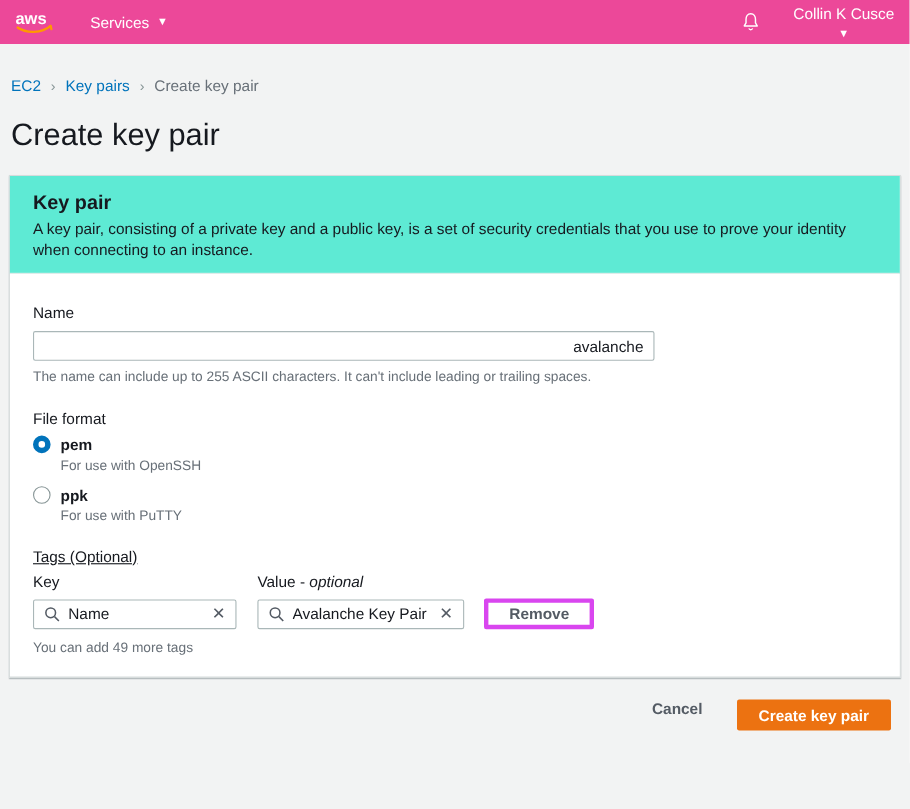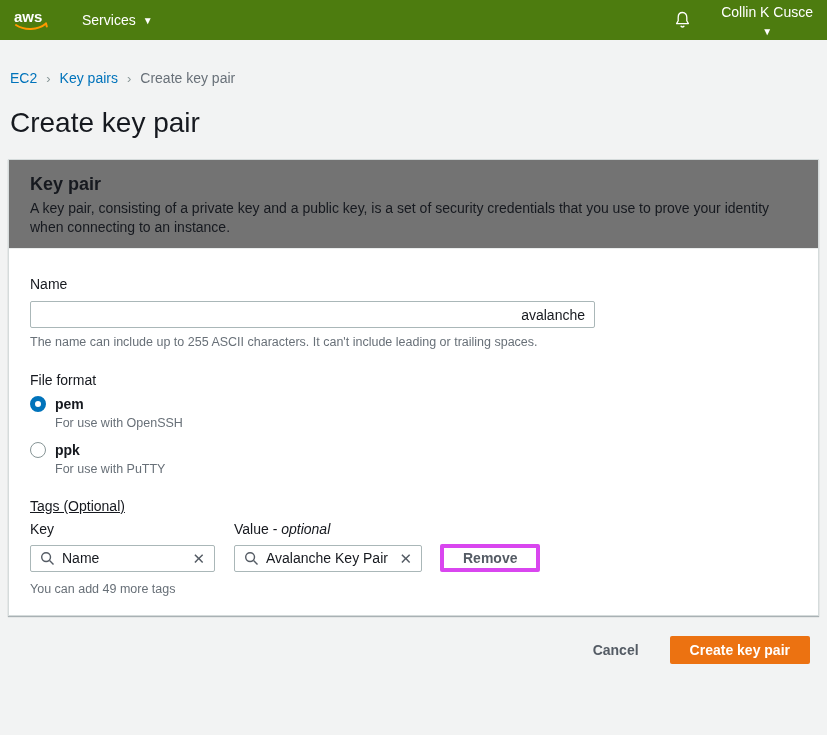--- a/index.html
+++ b/index.html
@@ -7,21 +7,21 @@
   body {
     background: #f2f3f3;
     font-family: "Liberation Sans", sans-serif;
     color: #16191f;
     font-size: 14px;
   }
 
   
   .navbar {
     height: 40px;
-    background: #4d7c0f;
+    background: #ec4899;
     display: flex;
     align-items: center;
     padding: 0 14px 0 12px;
   }
   .logo { display: flex; align-items: center; cursor: pointer; }
   .nav-services {
     color: #ffffff;
     margin-left: 32px;
     display: flex;
     align-items: center;
@@ -61,21 +61,21 @@
   }
 
   
   .card {
     margin: 20px 8px 0 8px;
     background: #ffffff;
     border: 1px solid #d5dbdb;
     box-shadow: 0 1px 1px 0 rgba(0,28,36,.3);
   }
   .card-header {
-    background: #737373;
+    background: #5eead4;
     border-bottom: 1px solid #eaeded;
     padding: 14px 20px 11px 21px;
   }
   .card-title { font-size: 18px; font-weight: 700; line-height: 20px; margin-bottom: 5px; }
   .card-desc { font-size: 14px; line-height: 19px; color: #16191f; max-width: 760px; }
 
   .card-body { padding: 26px 20px 18px 21px; }
 
   .field-label { font-size: 14px; color: #16191f; line-height: 18px; }
   .name-input {
@@ -147,21 +147,20 @@
     padding: 0 19px;
     cursor: pointer;
   }
   .add-tag-btn { margin-top: 23px; display: inline-block; }
   .tags-helper { margin-top: 9px; }
 
   
   .footer-actions {
     display: flex;
     justify-content: flex-end;
-    align-items: center;
     margin: 20px 17px 0 0;
   }
   .cancel-link {
     color: #545b64;
     font-weight: 700;
     font-size: 14px;
     cursor: pointer;
     margin-right: 31px;
   }
   .btn-primary {

